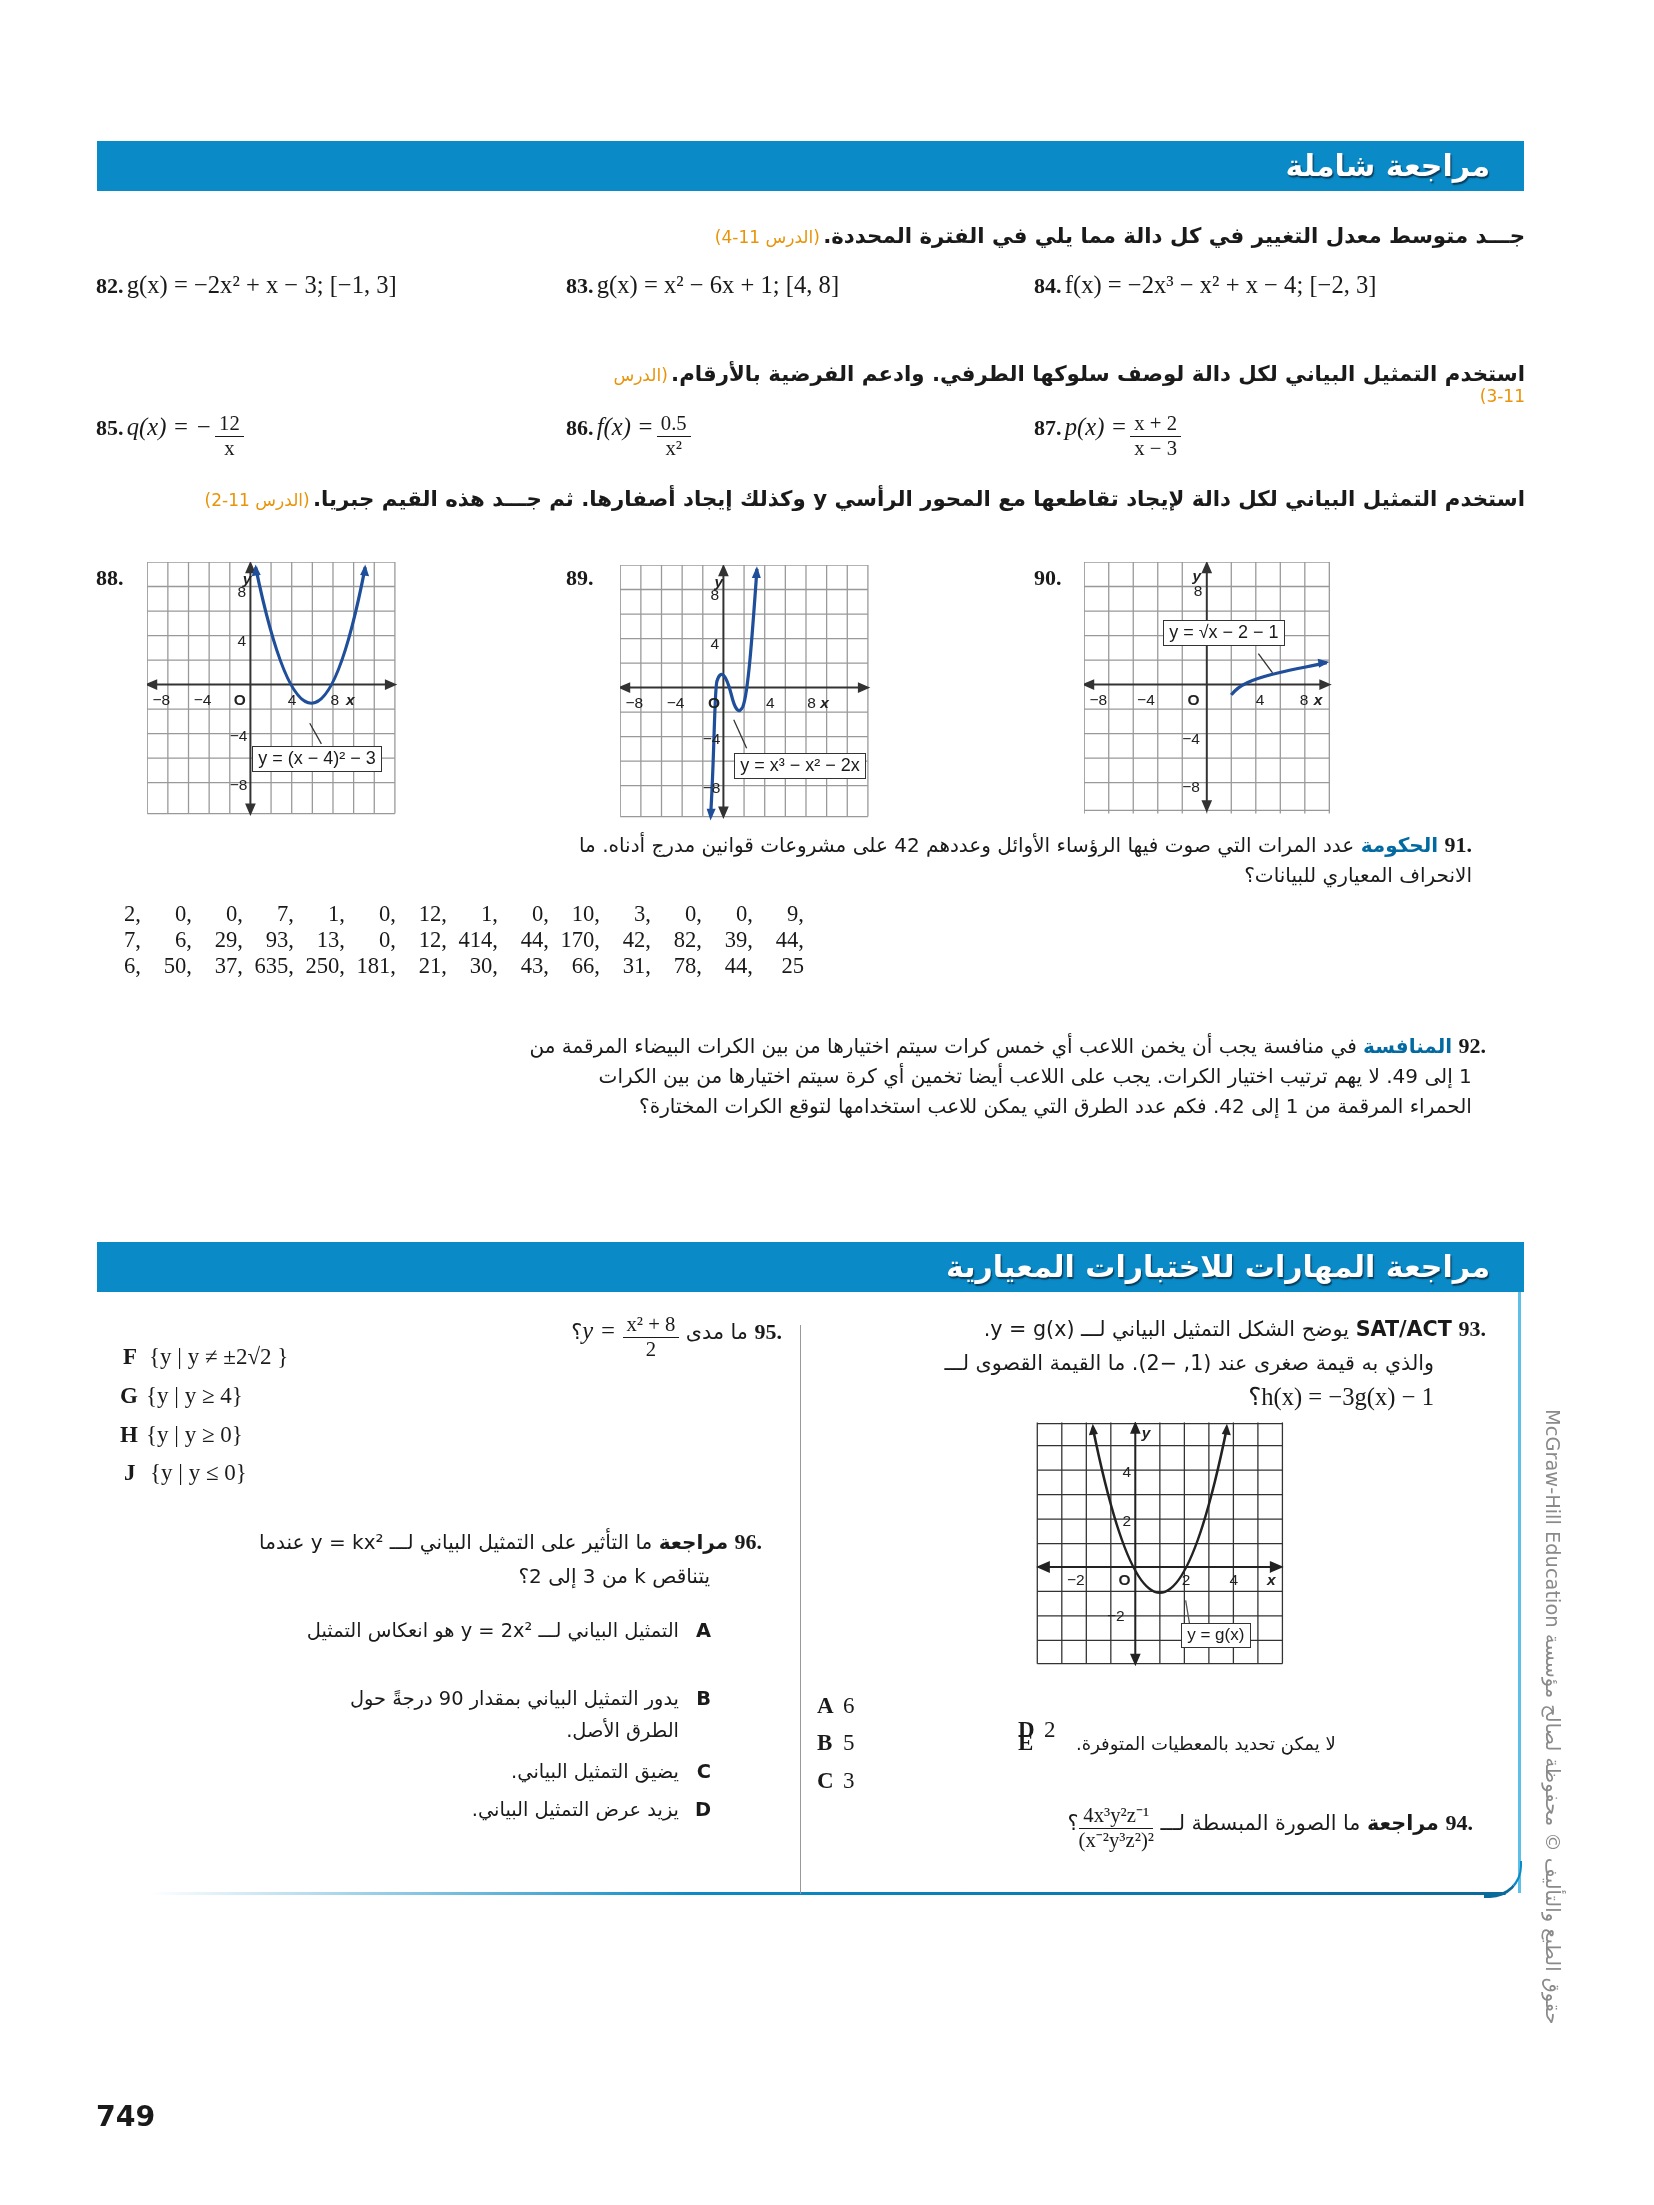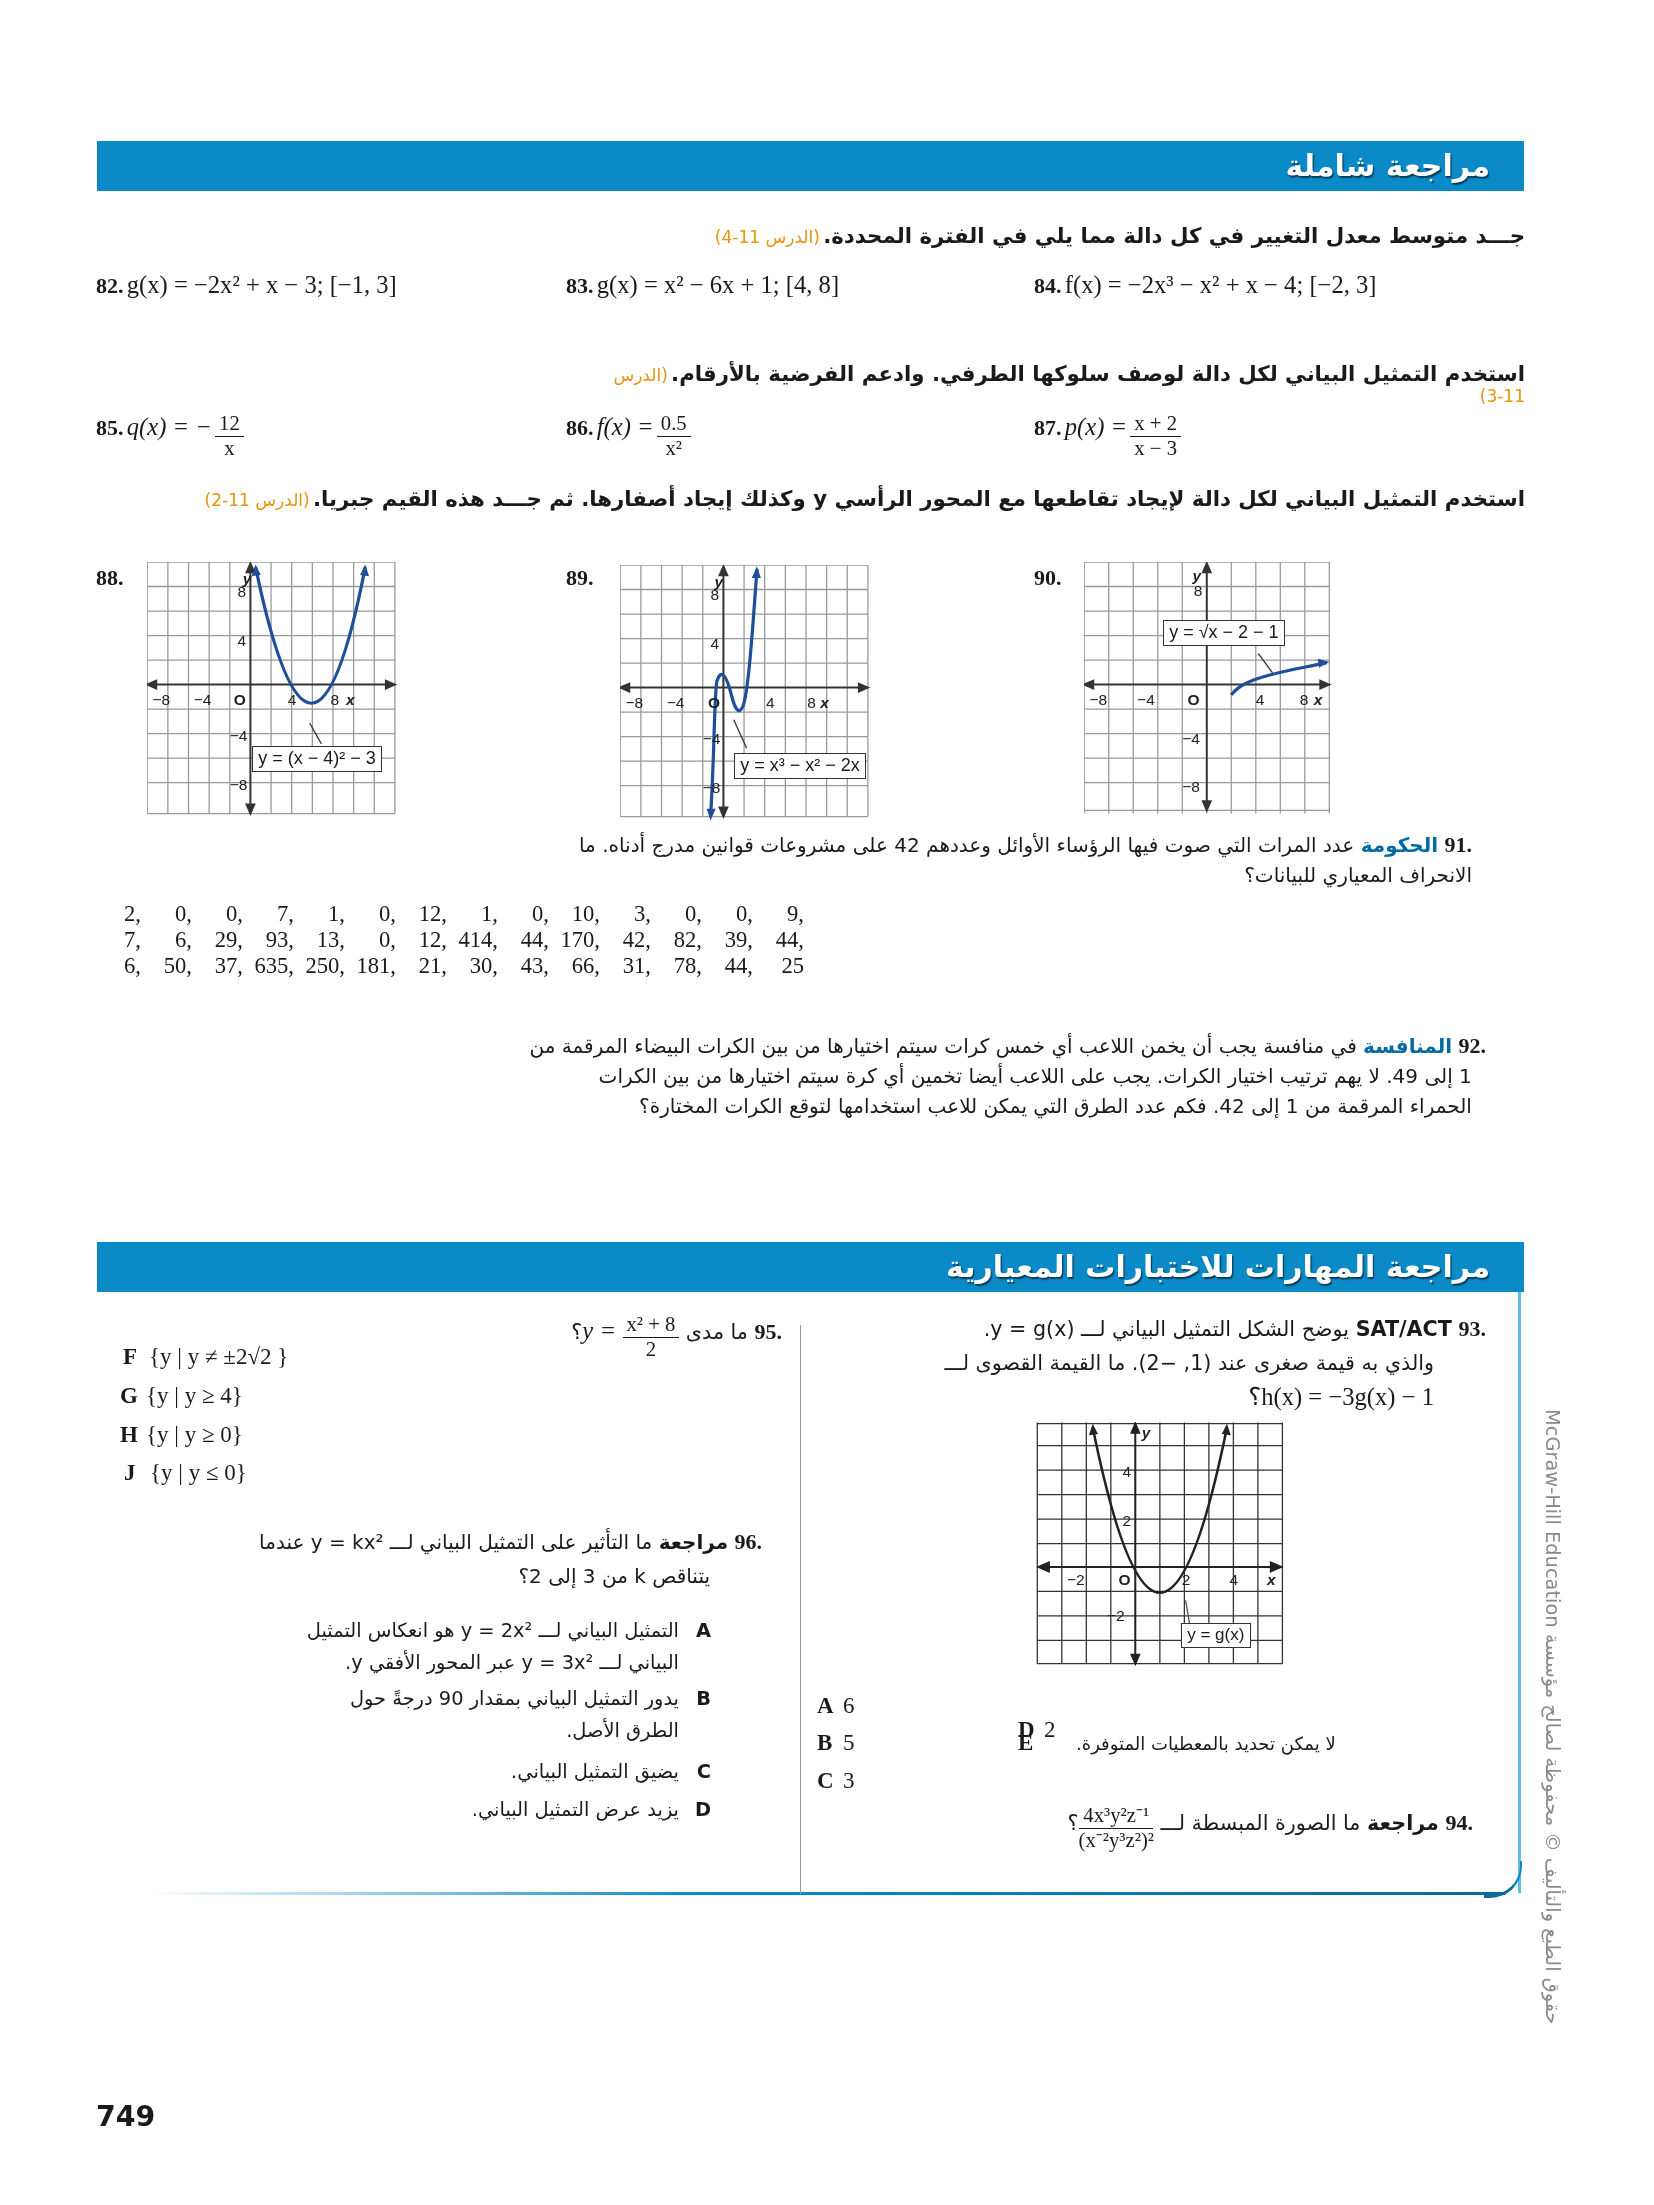--- a/index.html
+++ b/index.html
@@ -412,21 +412,20 @@
 <div class="abs choice" style="left:120px; top:1383px;"><b>G</b><span>{y | y ≥ 4}</span></div>
 <div class="abs choice" style="left:120px; top:1422px;"><b>H</b><span>{y | y ≥ 0}</span></div>
 <div class="abs choice" style="left:124px; top:1460px;"><b>J</b><span>{y | y ≤ 0}</span></div>
 
 <div class="abs rtl body-ar" style="left:168px; top:1525px; width:594px; font-size:20px; line-height:34px;">
   <div><span class="num">.96</span> <b>مراجعة</b> <span>ما التأثير على التمثيل البياني لـــ y = kx² عندما</span></div>
   <div style="padding-right:52px;">يتناقص k من 3 إلى 2؟</div>
 </div>
 <div class="abs rtl body-ar" style="left:194px; top:1615px; width:517px; font-size:19.4px; line-height:32px;">
   <div><b style="display:inline-block;width:32px;">A</b><span>التمثيل البياني لـــ y = 2x² هو انعكاس التمثيل</span></div>
-  <div style="padding-right:32px;">البياني لـــ y = 3x² عبر المحور الأفقي y.</div>
 </div>
 <div class="abs rtl body-ar" style="left:194px; top:1683px; width:517px; font-size:19.4px; line-height:32px;">
   <div><b style="display:inline-block;width:32px;">B</b><span>يدور التمثيل البياني بمقدار 90 درجةً حول</span></div>
   <div style="padding-right:32px;">الطرق الأصل.</div>
 </div>
 <div class="abs rtl body-ar" style="left:194px; top:1756px; width:517px; font-size:19.4px; line-height:32px;">
   <div><b style="display:inline-block;width:32px;">C</b><span>يضيق التمثيل البياني.</span></div>
 </div>
 <div class="abs rtl body-ar" style="left:194px; top:1794px; width:517px; font-size:19.4px; line-height:32px;">
   <div><b style="display:inline-block;width:32px;">D</b><span>يزيد عرض التمثيل البياني.</span></div>

